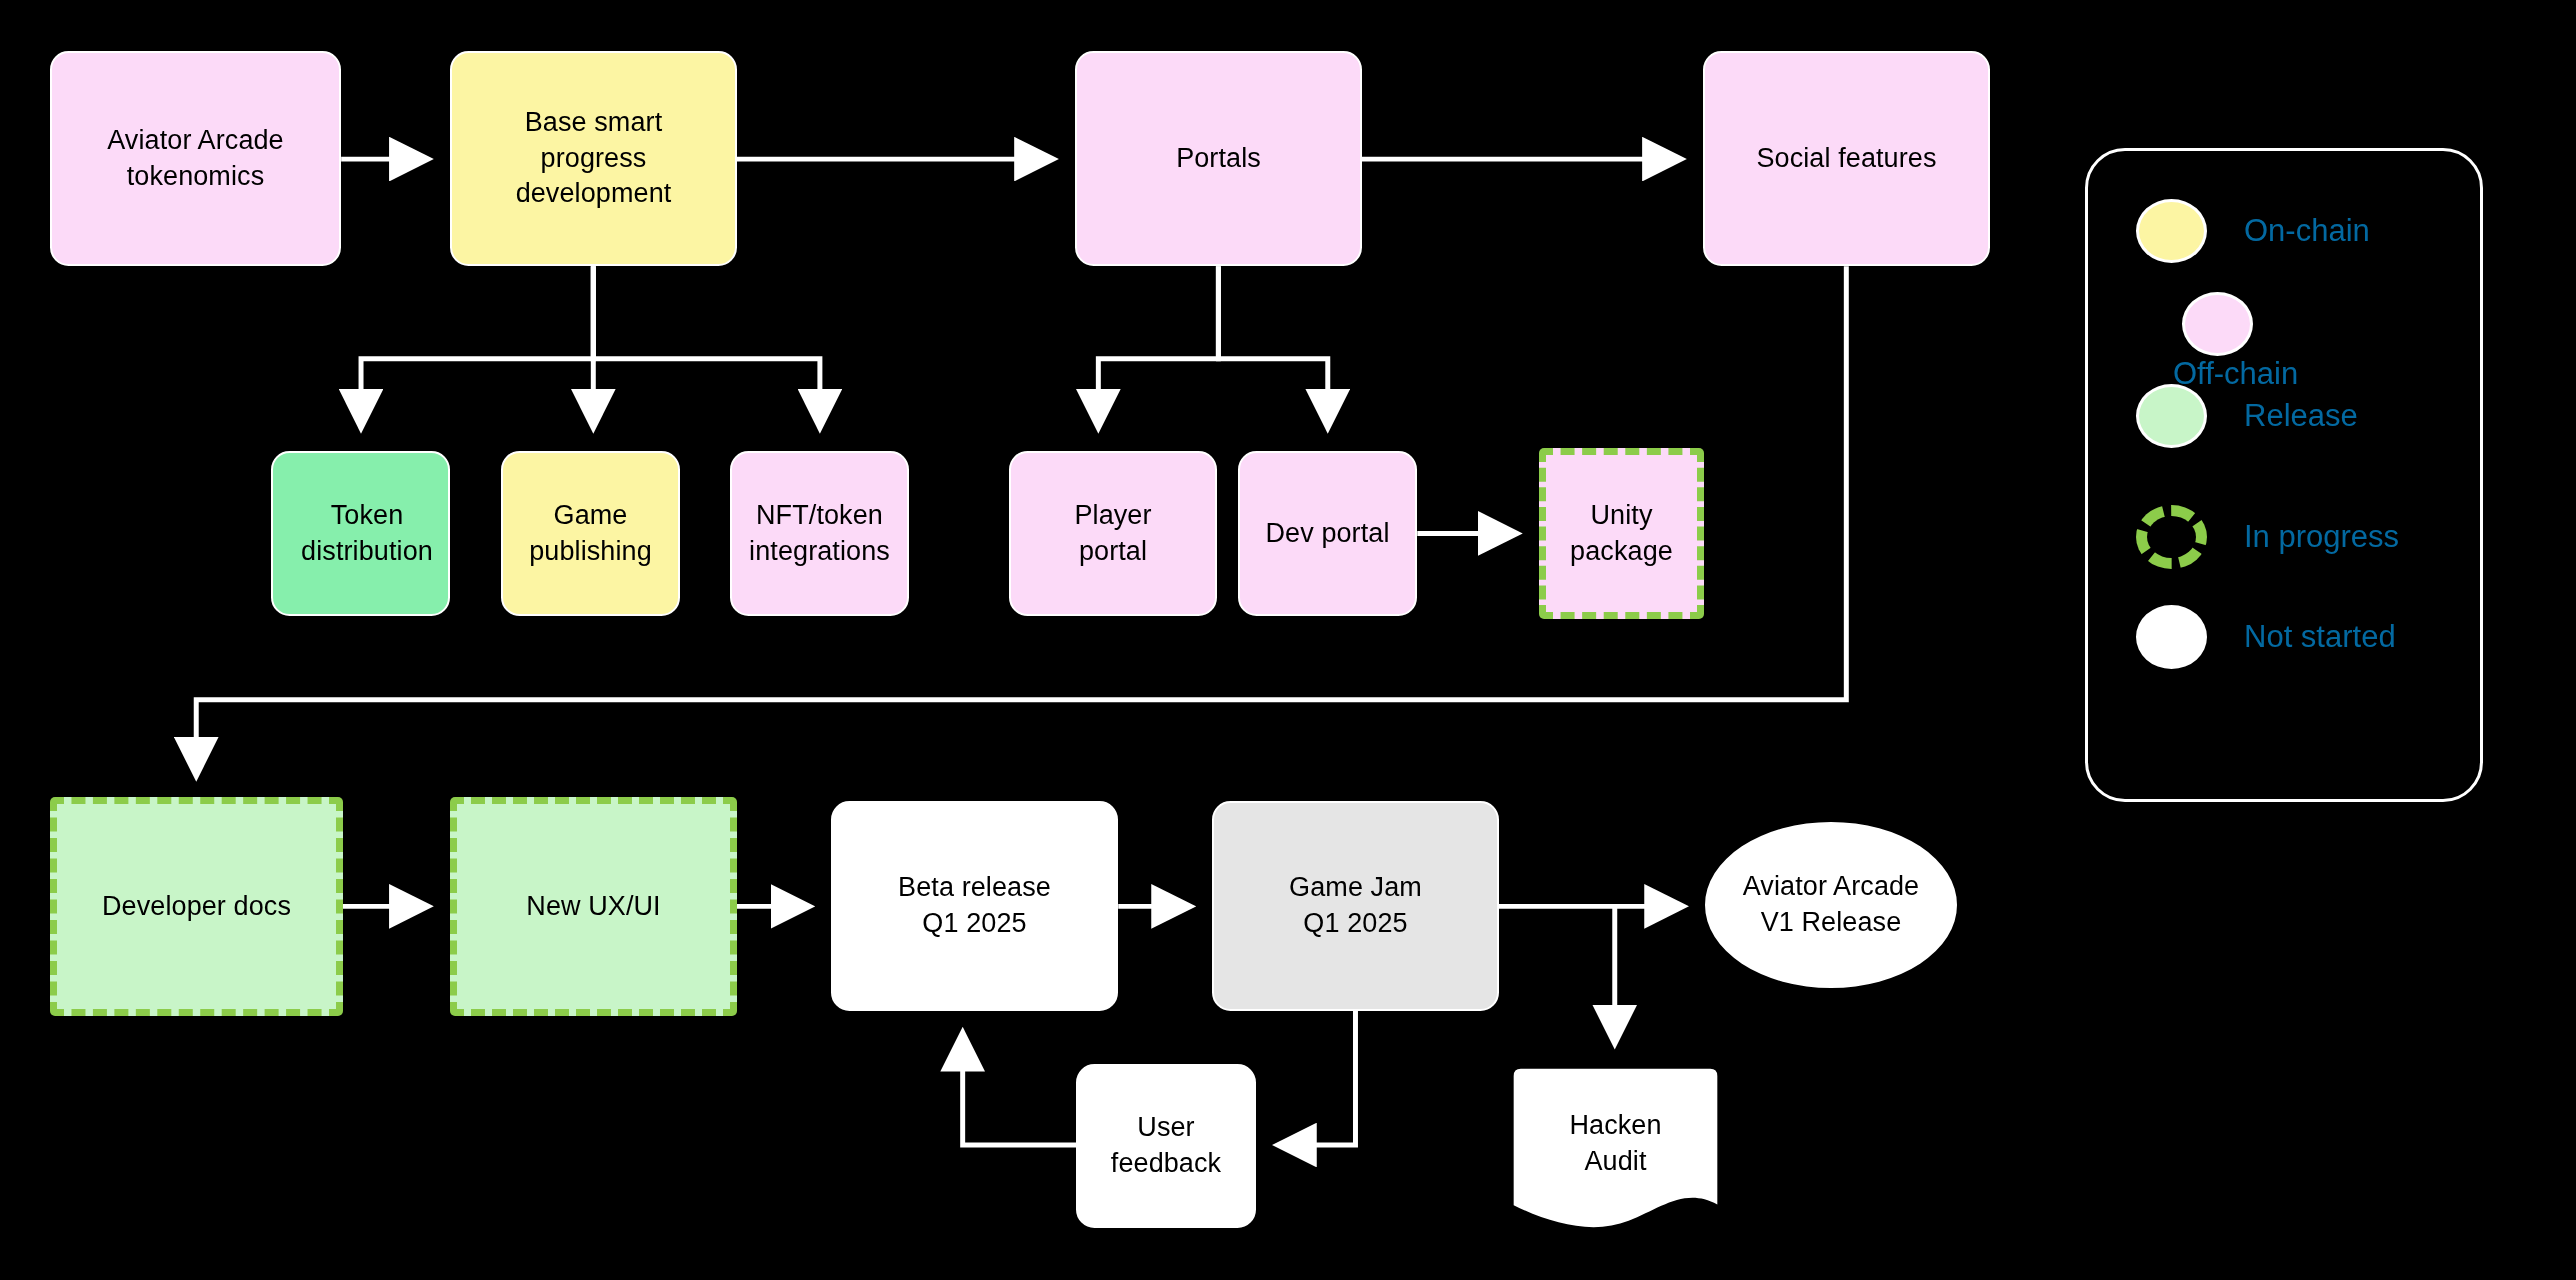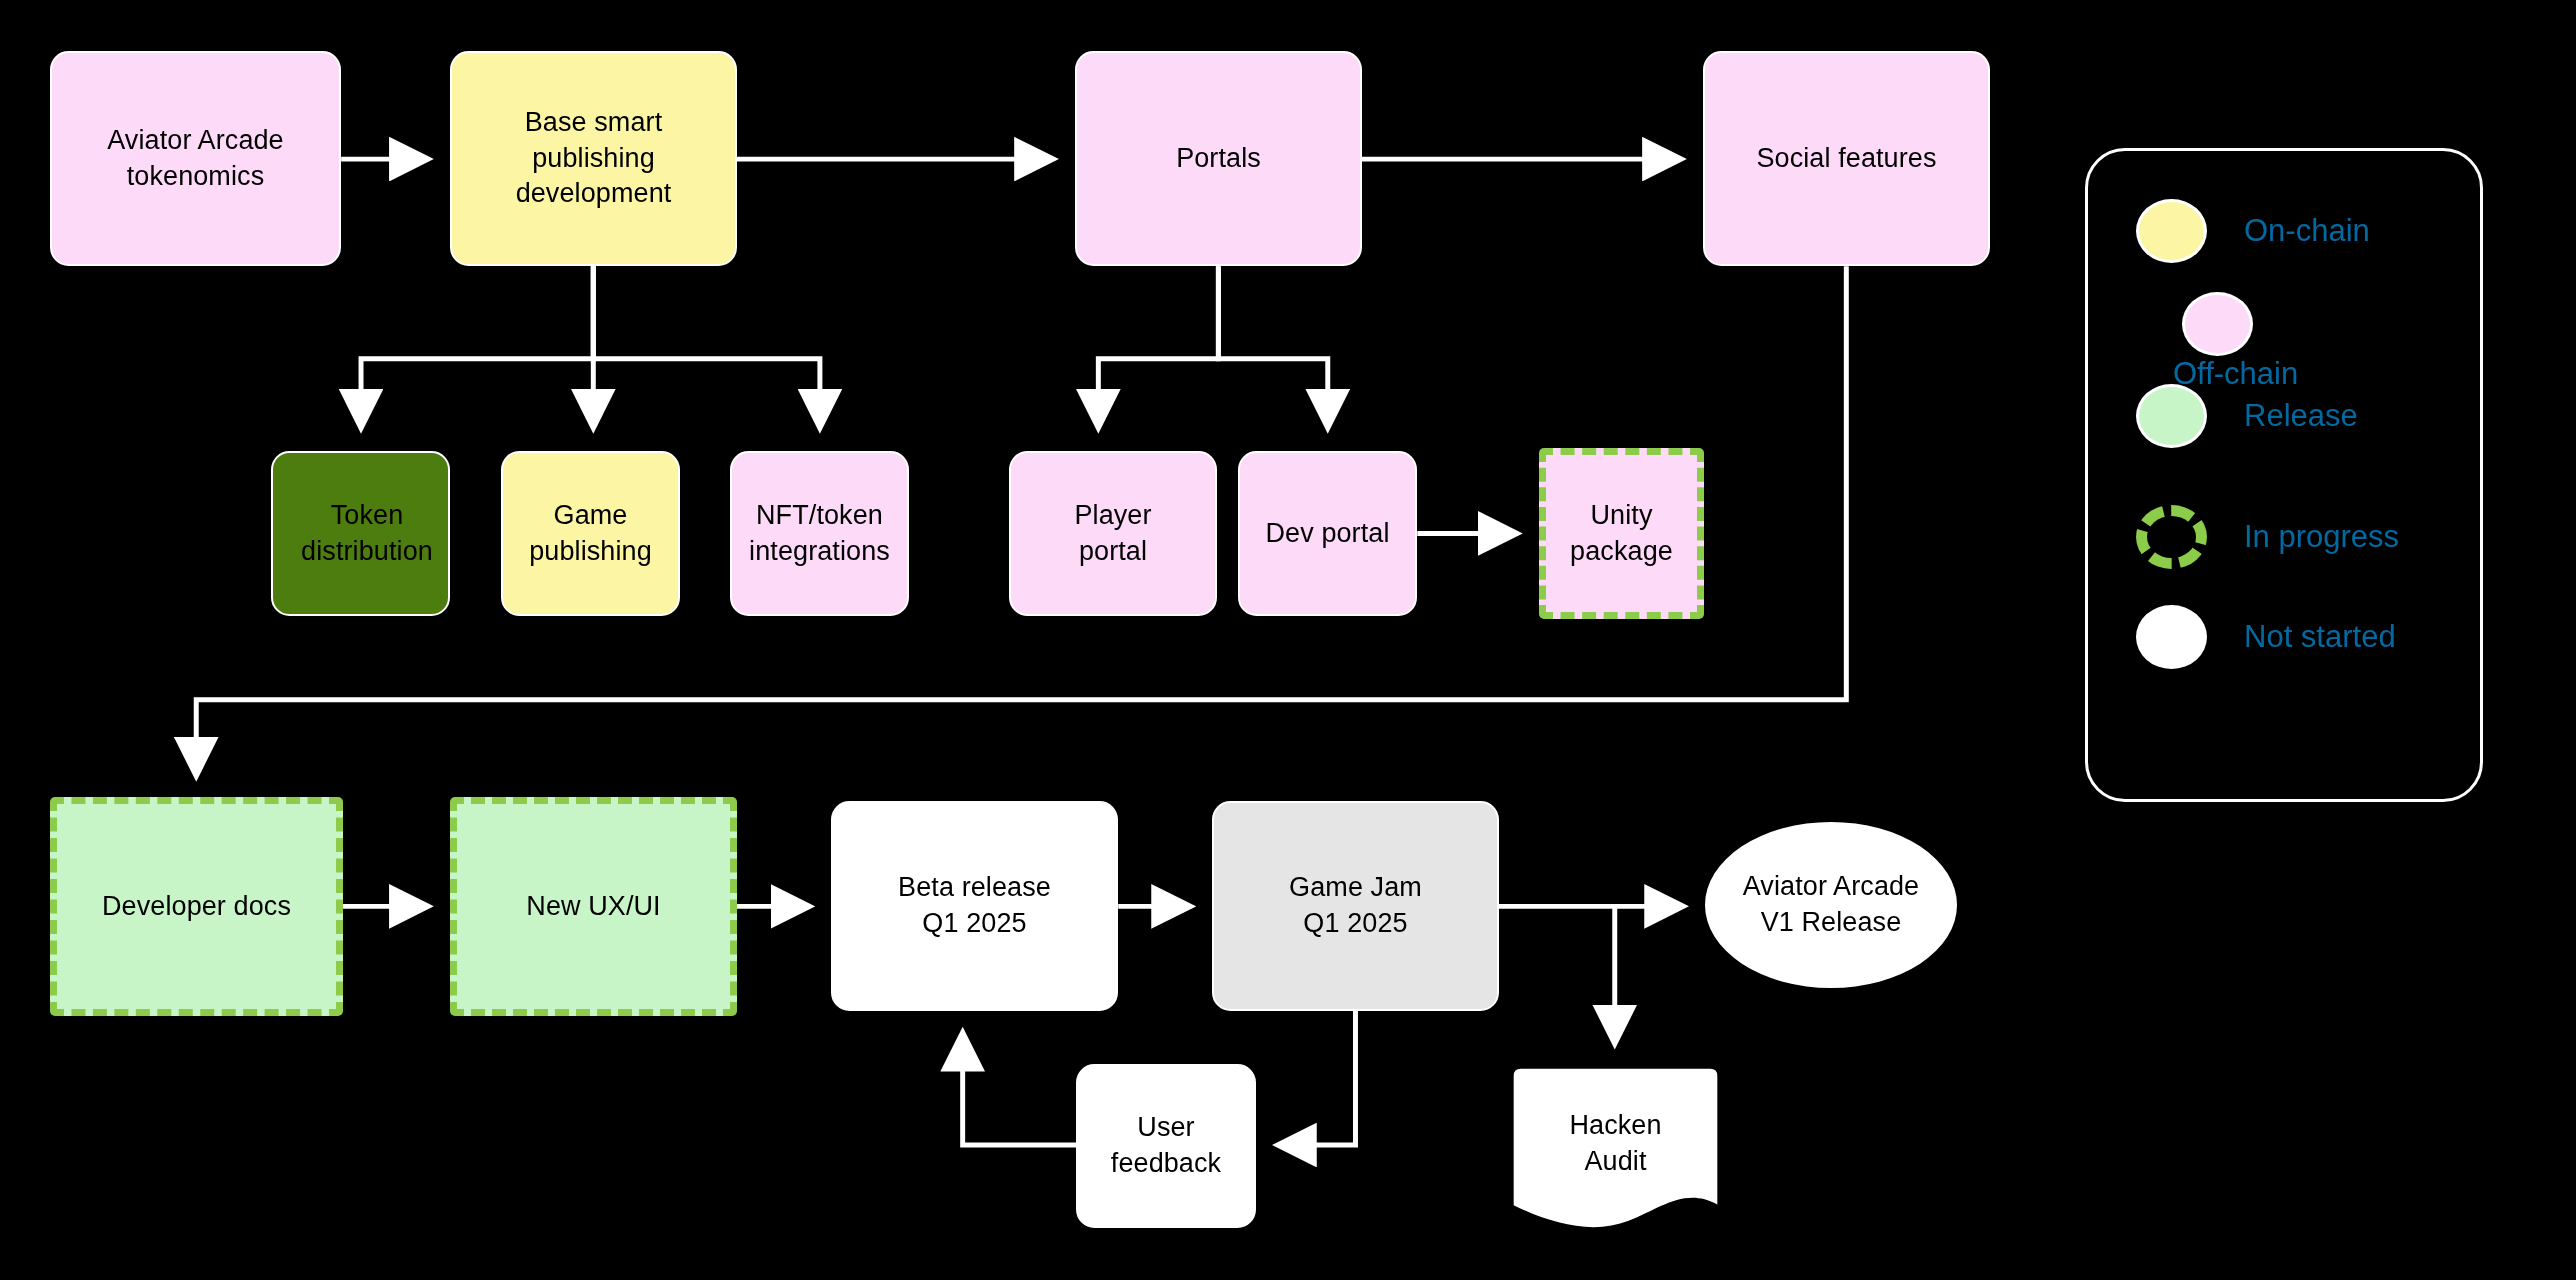--- a/index.html
+++ b/index.html
@@ -137,33 +137,33 @@
     </g>
   </svg>
 
   <div class="node rect" style="left:50px; top:51px; width:291px; height:215px; background:#FCDAF8;">
     <span>Aviator Arcade
 tokenomics</span>
   </div>
 
   <div class="node rect" style="left:450px; top:51px; width:287px; height:215px; background:#FCF5A3;">
     <span>Base smart
-publishing
+progress
 development</span>
   </div>
 
   <div class="node rect" style="left:1075px; top:51px; width:287px; height:215px; background:#FCDAF8;">
     <span>Portals</span>
   </div>
 
   <div class="node rect" style="left:1703px; top:51px; width:287px; height:215px; background:#FCDAF8;">
     <span>Social features</span>
   </div>
 
-  <div class="node rect" style="left:271px; top:451px; width:179px; height:165px; background:#4d7c0f;padding-left:13px;">
+  <div class="node rect" style="left:271px; top:451px; width:179px; height:165px; background:#86efac;padding-left:13px;">
     <span>Token
 distribution</span>
   </div>
 
   <div class="node rect" style="left:501px; top:451px; width:179px; height:165px; background:#FCF5A3;">
     <span>Game
 publishing</span>
   </div>
 
   <div class="node rect" style="left:730px; top:451px; width:179px; height:165px; background:#FCDAF8;">

